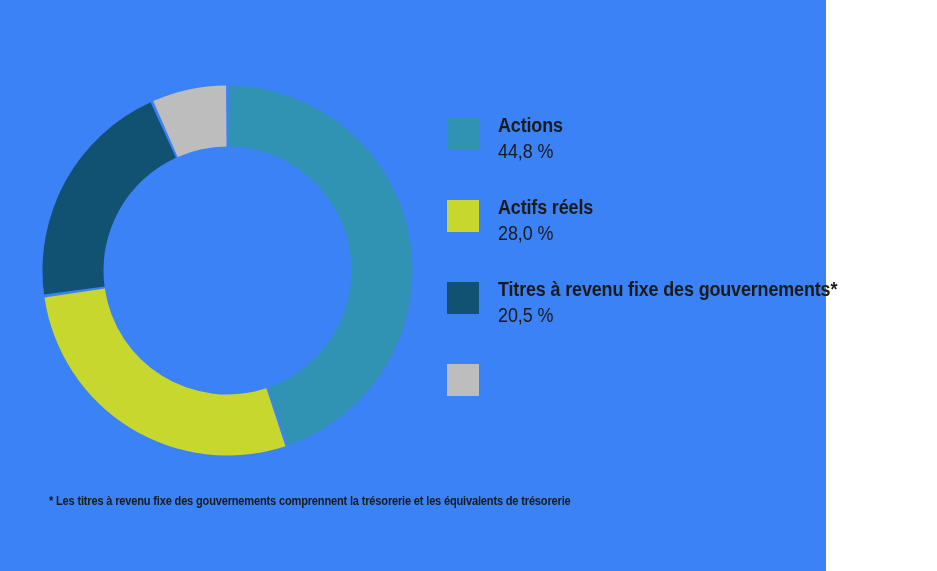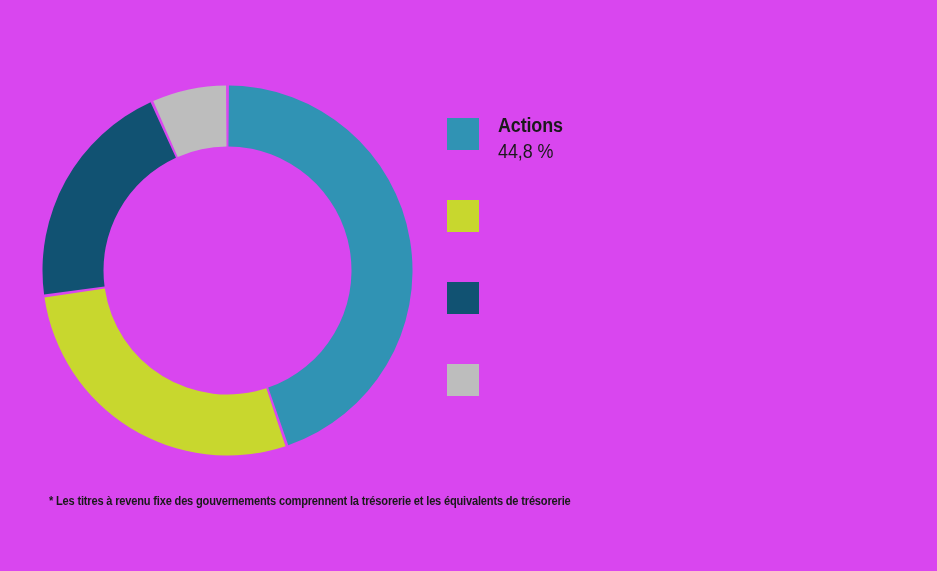--- a/index.html
+++ b/index.html
@@ -9,23 +9,23 @@
   }
   body {
     width: 937px;
     height: 571px;
     overflow: hidden;
     font-family: "Liberation Sans", sans-serif;
     color: #1a1a1a;
   }
   #page {
     position: relative;
-    width: 937px;
+    width: 826px;
     height: 571px;
-    background: #d946ef;
+    background: #3b82f6;
   }
 
   
   #donut-wrap {
     position: absolute;
     left: 37px;
     top: 80px;
     width: 381px;
     height: 381px;
   }
@@ -120,24 +120,32 @@
     <div class="legend-item">
       <span class="legend-swatch" style="background:#3093b4"></span>
       <div class="legend-text">
         <div class="legend-label">Actions</div>
         <div class="legend-value">44,8 %</div>
       </div>
     </div>
 
     <div class="legend-item">
       <span class="legend-swatch" style="background:#c8d72e"></span>
+      <div class="legend-text">
+        <div class="legend-label">Actifs réels</div>
+        <div class="legend-value">28,0 %</div>
+      </div>
     </div>
 
     <div class="legend-item">
       <span class="legend-swatch" style="background:#115272"></span>
+      <div class="legend-text">
+        <div class="legend-label">Titres à revenu fixe des gouvernements*</div>
+        <div class="legend-value">20,5 %</div>
+      </div>
     </div>
 
     <div class="legend-item">
       <span class="legend-swatch" style="background:#bdbdbd"></span>
     </div>
 
   </div>
 
   <div id="footnote">* Les titres à revenu fixe des gouvernements comprennent la trésorerie et les équivalents de trésorerie</div>
 

